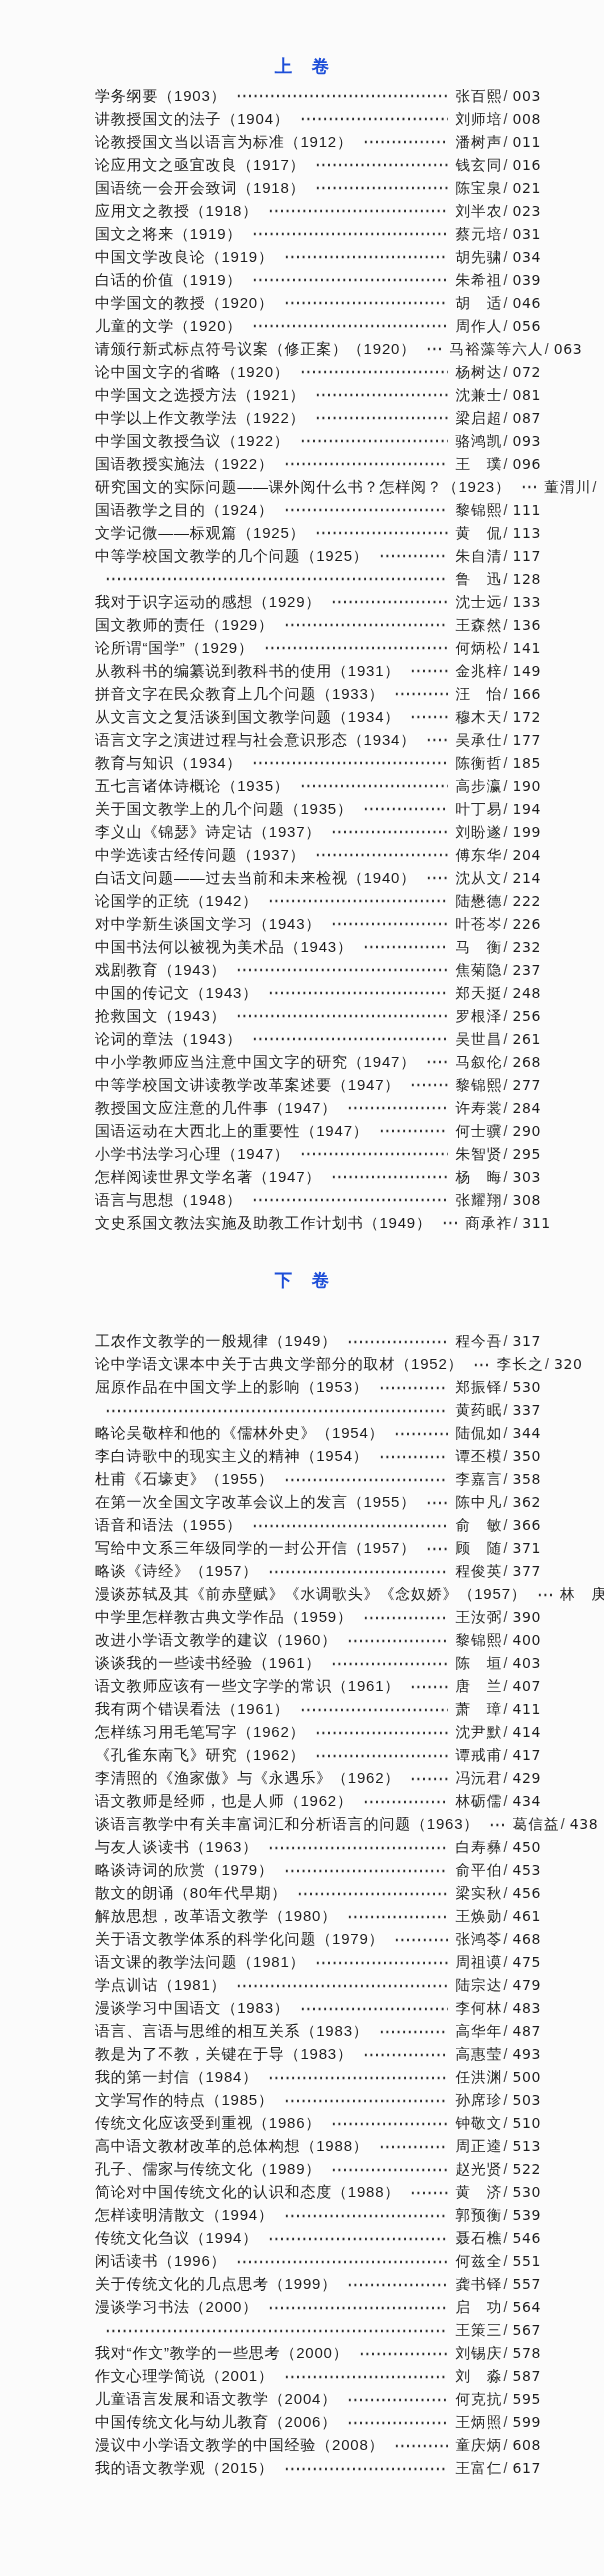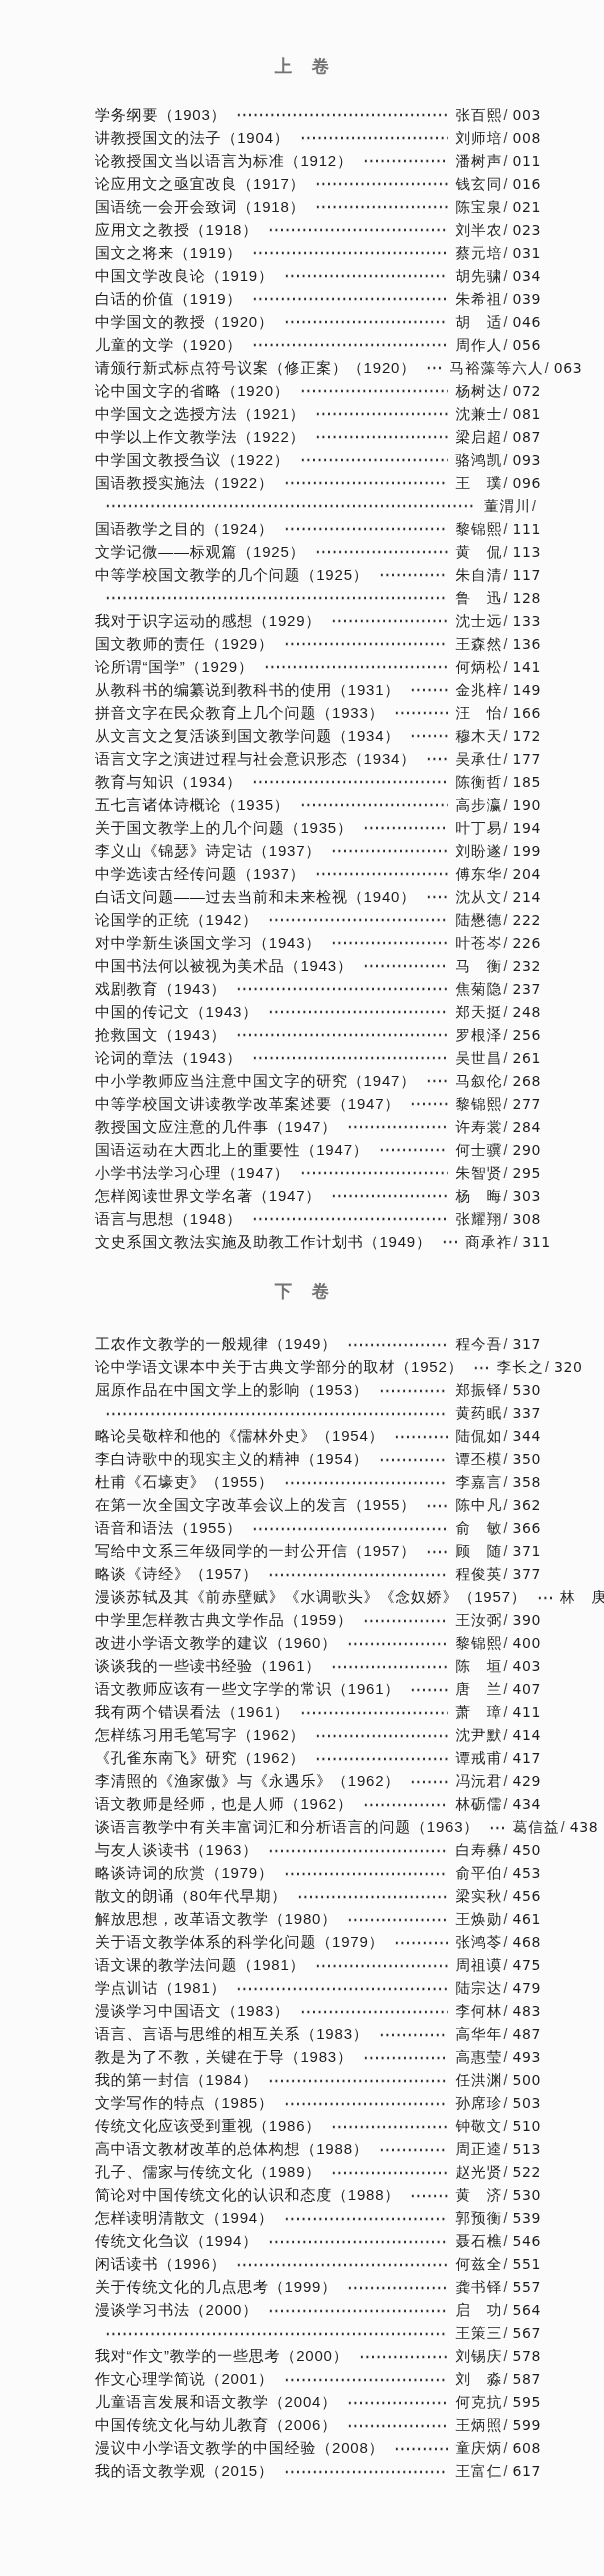--- a/index.html
+++ b/index.html
@@ -18,29 +18,29 @@
     overflow: hidden;
   }
   .vol-heading {
     width: 605px;
     text-align: center;
     font-size: 17.4px;
     font-weight: 700;
     line-height: 24.6px;
     margin: 0;
     letter-spacing: 1.1px;
-    color: #737373;
-  }
-  .vol-heading.second { margin-top: 25px; }
+    color: #1d4ed8;
+  }
+  .vol-heading.second { margin-top: 33px; }
   .toc {
     margin-left: 95px;
     width: 446px;
   }
-  .toc.first { margin-top: 25px; }
-  .toc.second { margin-top: 30px; }
+  .toc.first { margin-top: 6px; }
+  .toc.second { margin-top: 38px; }
   .row {
     display: flex;
     align-items: center;
     height: 23px;
     white-space: nowrap;
   }
   .t {
     font-size: 15px;
     letter-spacing: 0.8px;
     color: #1c1c1c;
@@ -232,20 +232,21 @@
       <div class="row">
         <span class="t">国语教授实施法（1922）</span>
         <span class="dots"></span>
         <span class="ap">
           <span class="a">王　璞</span>
           <span class="sl">/</span>
           <span class="p">096</span>
         </span>
       </div>
       <div class="row">
+        <span class="t">研究国文的实际问题——课外阅什么书？怎样阅？（1923）</span>
         <span class="dots"></span>
         <span class="ap">
           <span class="a">董渭川</span>
           <span class="sl">/</span>
         </span>
       </div>
       <div class="row">
         <span class="t">国语教学之目的（1924）</span>
         <span class="dots"></span>
         <span class="ap">

